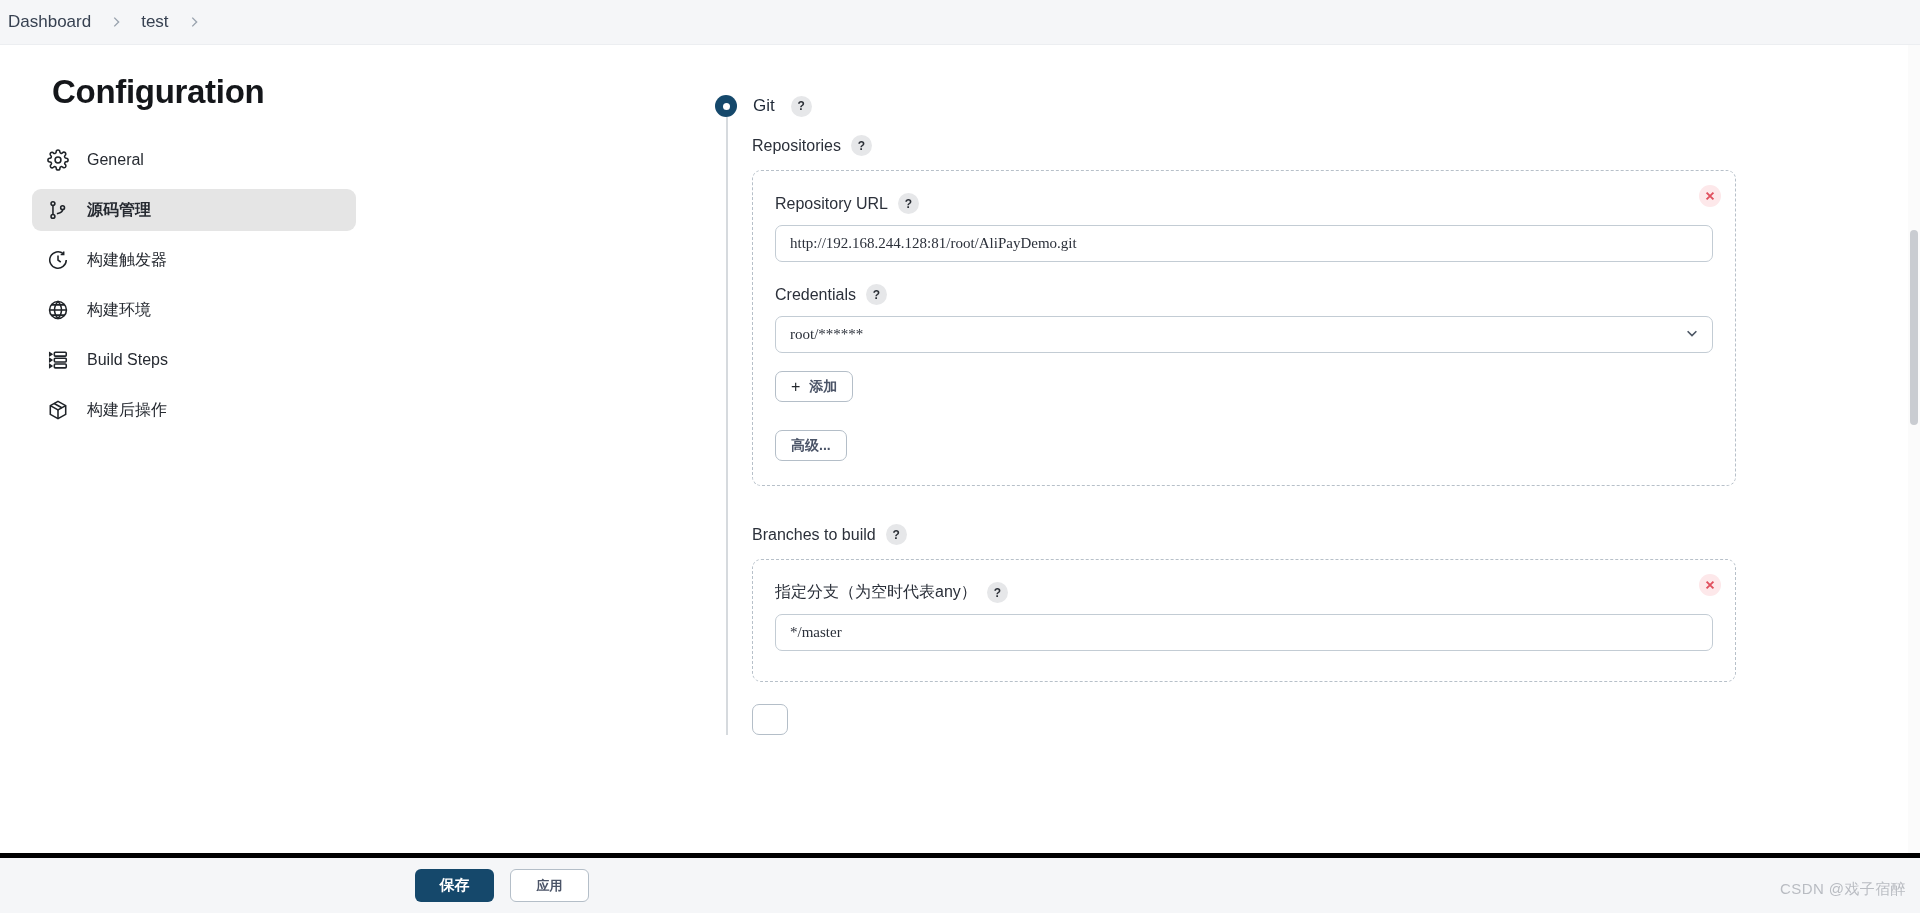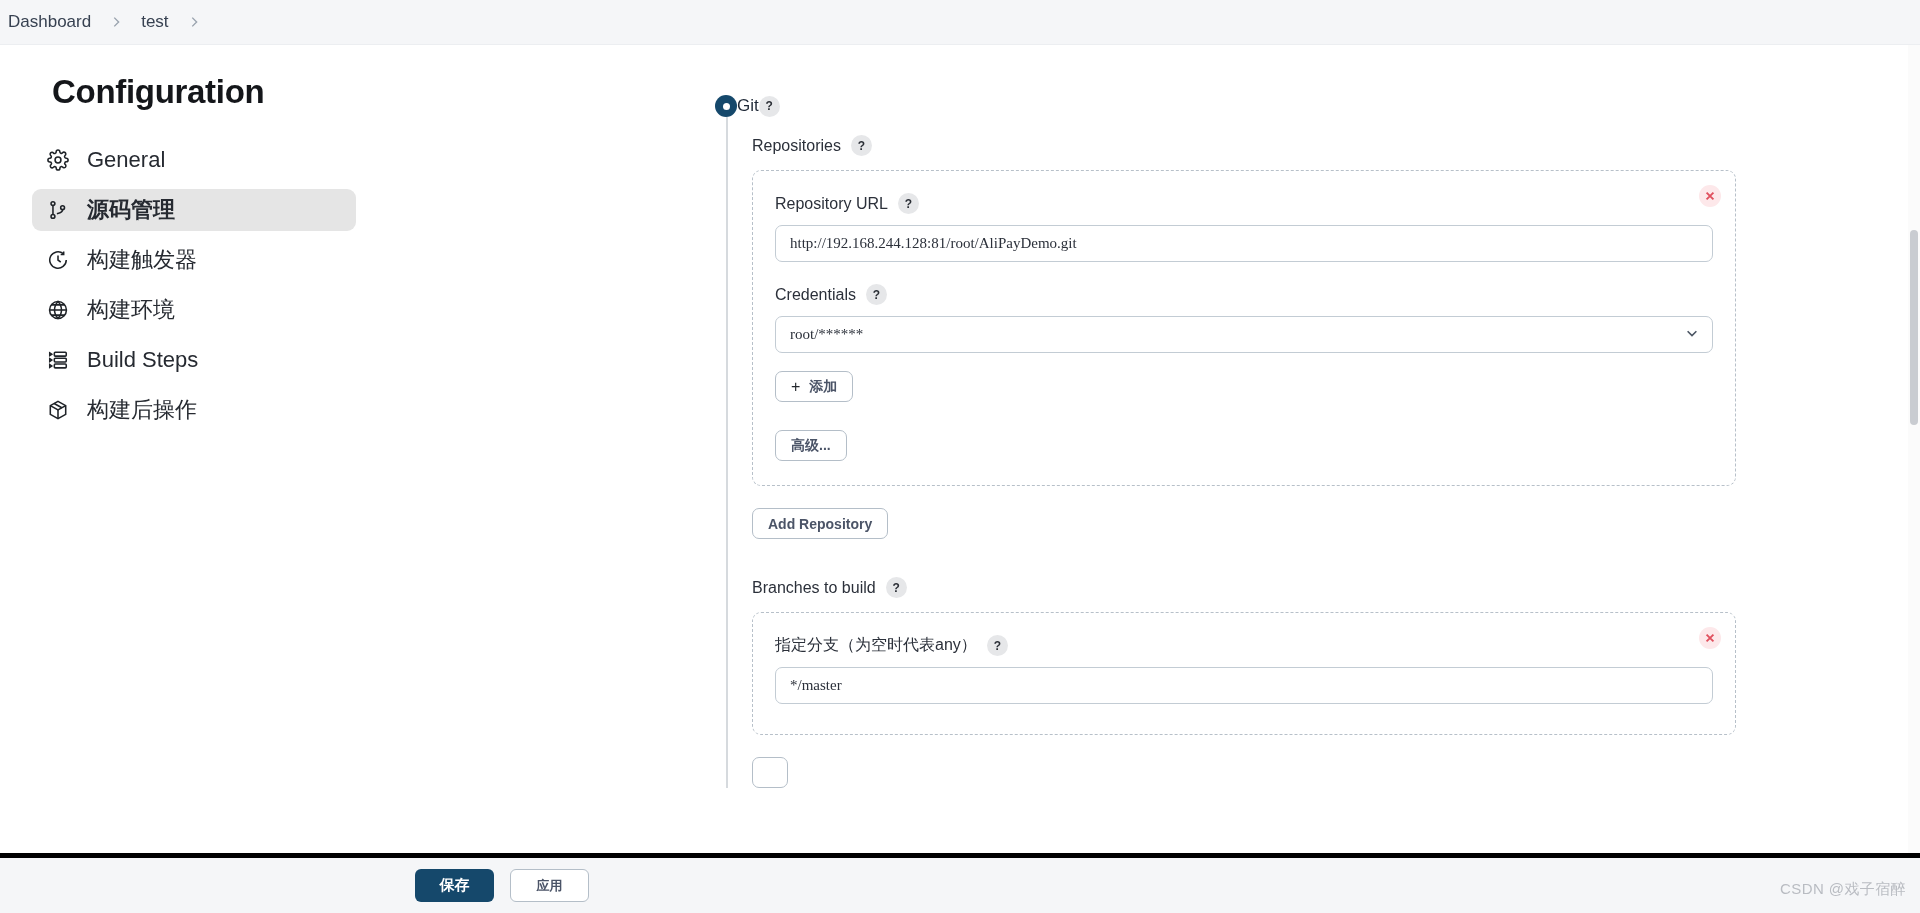--- a/index.html
+++ b/index.html
@@ -40,34 +40,34 @@
     margin-bottom: 28px;
   }
   .nav { padding: 0 24px 0 18px; }
   .nav-item {
     display: flex;
     align-items: center;
     gap: 17px;
     height: 42px;
     padding: 0 14px;
     border-radius: 9px;
-    font-size: 22px;
+    font-size: 16px;
     color: #262a31;
     margin-bottom: 8px;
     cursor: pointer;
   }
   .nav-item.active { background: #e5e5e5; font-weight: 600; }
   .nav-item .ico { width: 24px; height: 24px; flex: 0 0 24px; display: flex; align-items: center; justify-content: center; }
   .nav-item .ico svg { width: 22px; height: 22px; stroke: #1f2328; fill: none; stroke-width: 1.7; }
 
   
   .content { flex: 1; position: relative; padding-top: 50px; }
   .scm-block { padding-left: 10px; }
 
-  .radio-row { display: flex; align-items: center; gap: 0; margin-left: 325px; }
+  .radio-row { display: flex; align-items: center; gap: 16px; margin-left: 325px; }
   .radio {
     width: 22px; height: 22px; border-radius: 50%;
     background: #15486b;
     display: flex; align-items: center; justify-content: center;
     flex: 0 0 22px;
     cursor: pointer;
   }
   .radio .dot { width: 7px; height: 7px; border-radius: 50%; background: #ffffff; }
   .radio-label { font-size: 17px; color: #1f2937; }
 
@@ -368,25 +368,20 @@
               </button>
             </div>
 
             <div class="mt28">
               <button class="btn">
                 <span>高级...</span>
               </button>
             </div>
           </div>
 
-          <div class="mt22">
-            <button class="btn">
-              <span>Add Repository</span>
-            </button>
-          </div>
 
           <div class="field-label mt38">
             <span>Branches to build</span>
             <span class="help-badge">?</span>
           </div>
 
           <div class="dashed-panel">
             <div class="panel-close">
               <svg viewBox="0 0 14 14" fill="none">
                   <path d="M3 3l8 8M11 3l-8 8"></path>

